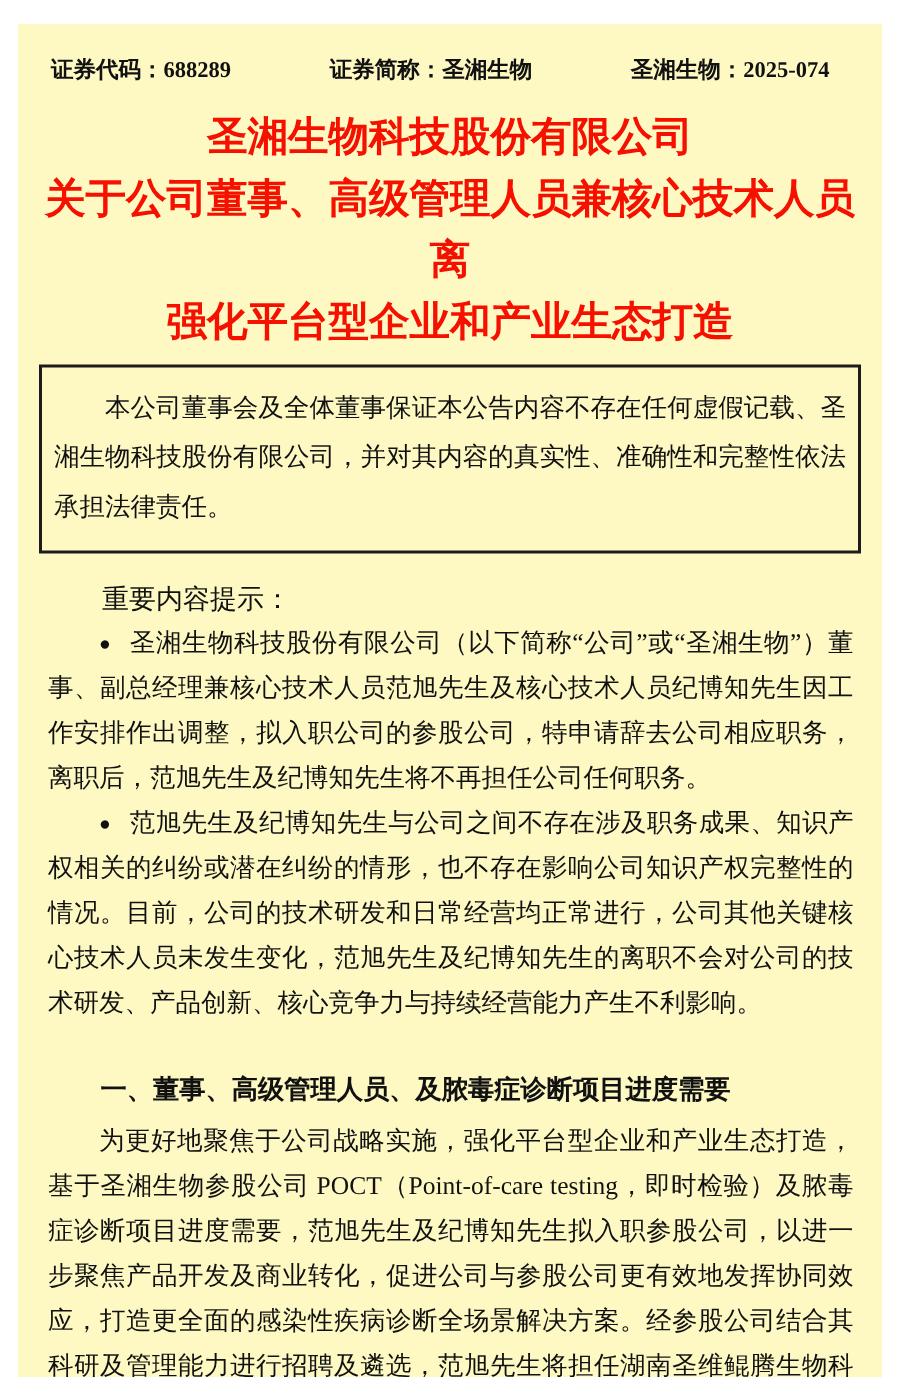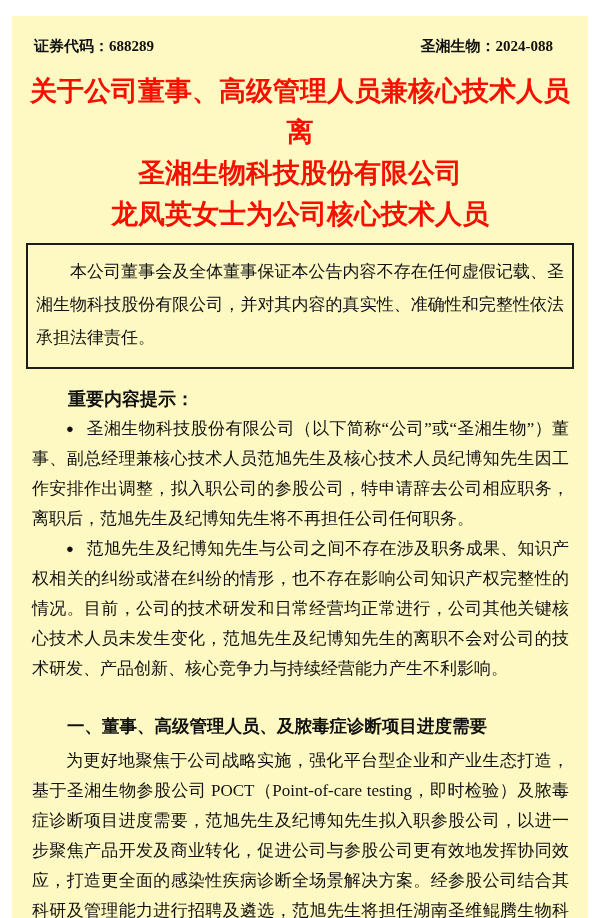--- a/index.html
+++ b/index.html
@@ -50,21 +50,21 @@
     font-size: 17px;
     line-height: 33px;
     text-indent: 2em;
     text-align: justify;
   }
   
   .notice-heading {
     margin: 15px 20px 0 20px;
     text-indent: 2em;
     font-size: 18px;
-    font-weight: bold;
+    font-weight: normal;
     line-height: 30px;
   }
   .bullet, .body-para {
     margin: 0 19px 0 20px;
     font-size: 17px;
     line-height: 30px;
     text-indent: 2em;
     text-align: justify;
   }
   .bullet .glyph {
@@ -82,27 +82,28 @@
   }
   .body-para { margin-top: 4px; }
 </style>
 </head>
 <body>
 
 <div class="page">
 
   <div class="doc-header">
     <span class="item"><span>证券代码：</span><span>688289</span></span>
-    <span class="item"><span>圣湘生物：</span><span>2024-088</span></span>
+    <span class="item"><span>证券简称：</span><span>圣湘生物</span></span>
+    <span class="item"><span>圣湘生物：</span><span>2025-074</span></span>
   </div>
 
   <h1 class="title">
+    <span class="title-line">圣湘生物科技股份有限公司</span>
     <span class="title-line">关于公司董事、高级管理人员兼核心技术人员离</span>
-    <span class="title-line">圣湘生物科技股份有限公司</span>
-    <span class="title-line">龙凤英女士为公司核心技术人员</span>
+    <span class="title-line">强化平台型企业和产业生态打造</span>
   </h1>
 
   <div class="disclaimer">
     <p>本公司董事会及全体董事保证本公告内容不存在任何虚假记载、圣湘生物科技股份有限公司，并对其内容的真实性、准确性和完整性依法承担法律责任。</p>
   </div>
 
   <p class="notice-heading">重要内容提示：</p>
 
   <p class="bullet"><span class="glyph">●</span><span>圣湘生物科技股份有限公司（以下简称“公司”或“圣湘生物”）董事、副总经理兼核心技术人员范旭先生及核心技术人员纪博知先生因工作安排作出调整，拟入职公司的参股公司，特申请辞去公司相应职务，离职后，范旭先生及纪博知先生将不再担任公司任何职务。</span></p>
 

